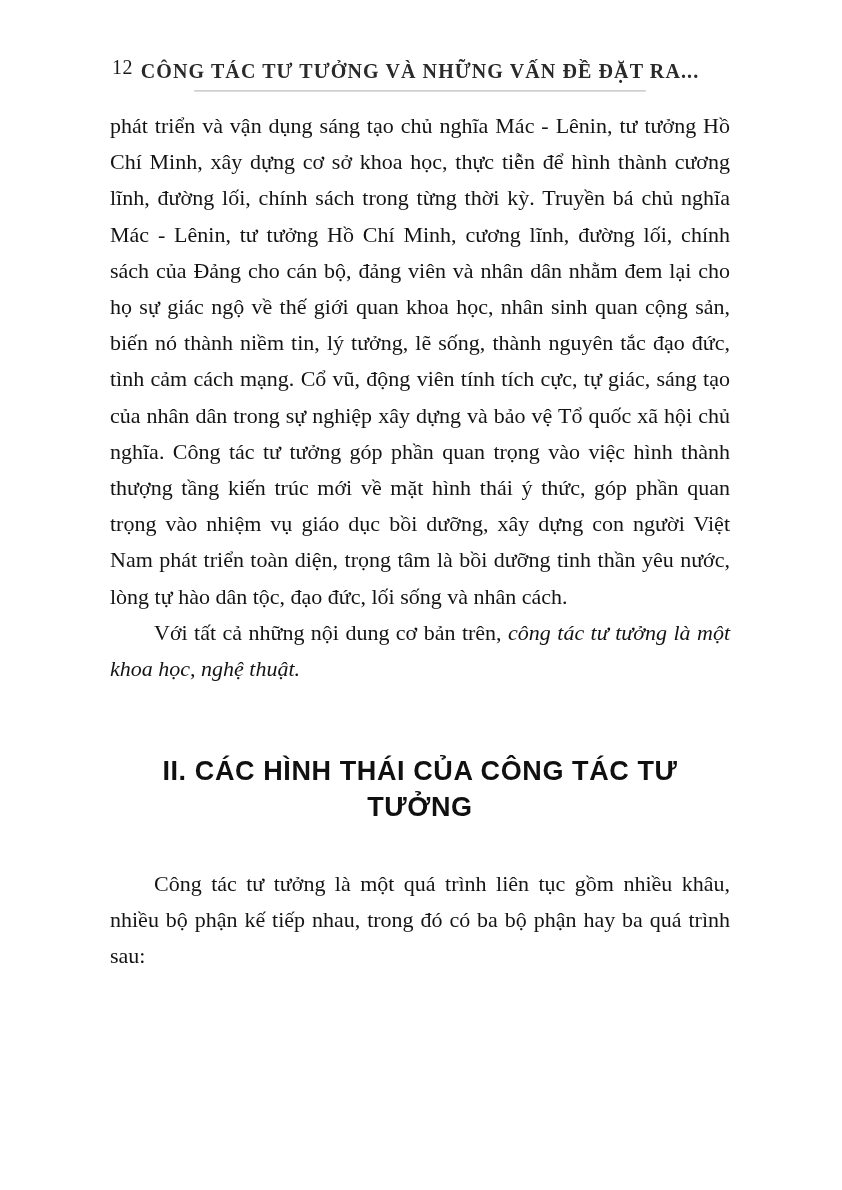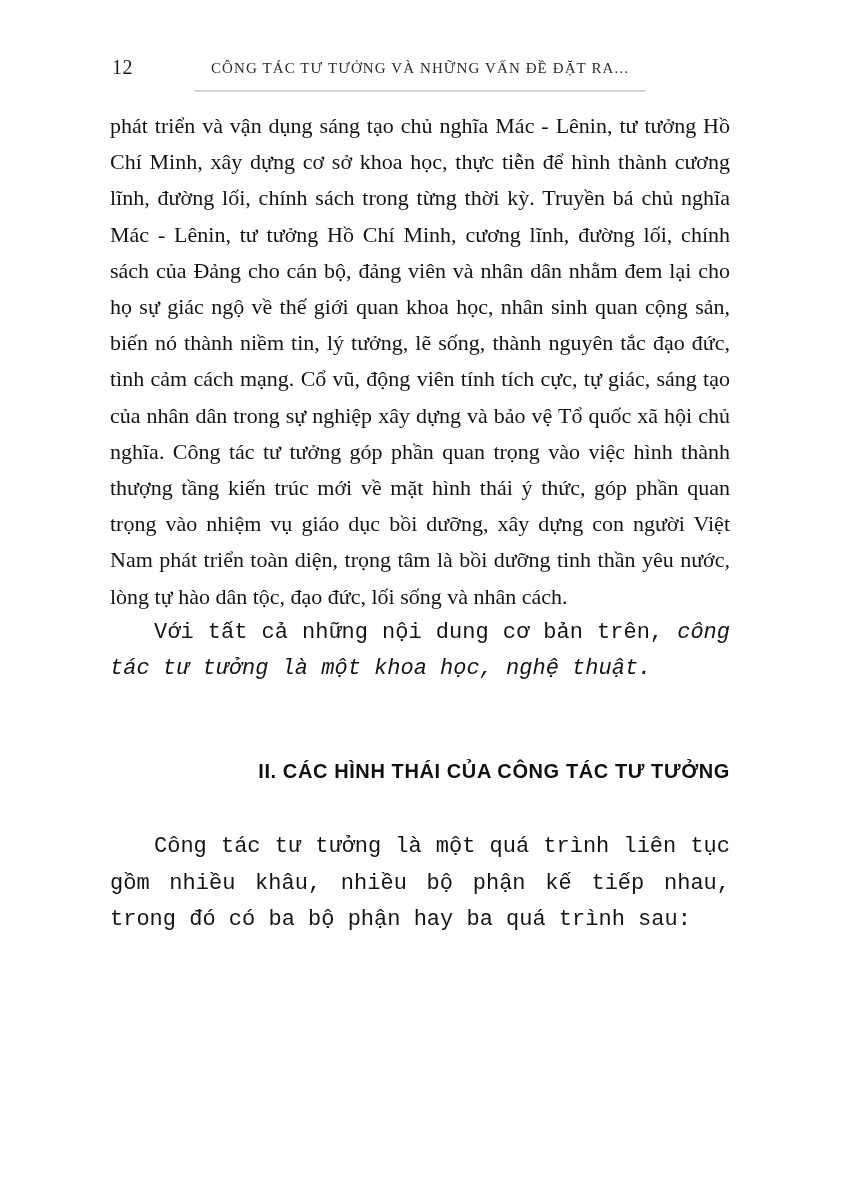--- a/index.html
+++ b/index.html
@@ -31,24 +31,25 @@
     font-size: 20px;
     letter-spacing: 0.5px;
     color: #1a1a1a;
   }
   .running-title {
     position: absolute;
     left: 0;
     right: 0;
     top: 4px;
     text-align: center;
-    font-size: 15px;
+    font-size: 20px;
     letter-spacing: 1.1px;
     color: #2a2a2a;
     white-space: nowrap;
+    font-weight: bold;
   }
   .header-rule {
     width: 452px;
     height: 2px;
     margin: 0 auto;
     background: linear-gradient(#c9c9c9, #e3e3e3);
     border-radius: 1px;
   }
   
   .body-text {
@@ -56,32 +57,31 @@
     font-size: 22px;
     line-height: 36.2px;
     text-align: justify;
     color: #141414;
   }
   .para {
     margin: 0;
   }
   .para.indent {
     text-indent: 44px;
-    font-family: Liberation Mono, monospace;
   }
   .italic {
     font-style: italic;
   }
   
   .section-heading {
     margin: 66px 0 40px 0;
-    text-align: right;
+    text-align: center;
     font-family: "Liberation Sans", "DejaVu Sans", sans-serif;
     font-weight: bold;
-    font-size: 20px;
+    font-size: 27px;
     letter-spacing: 0.6px;
     color: #101010;
     text-indent: 0;
   }
 </style>
 </head>
 <body>
 
 <div class="page">
 

